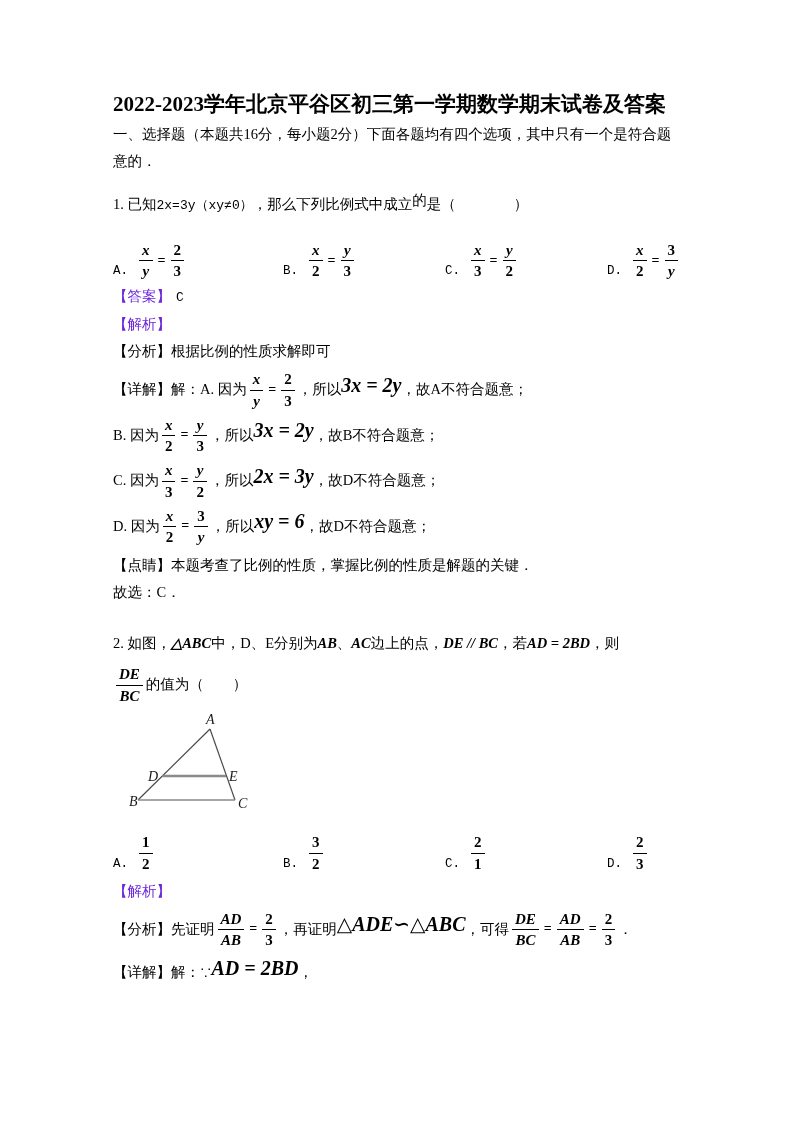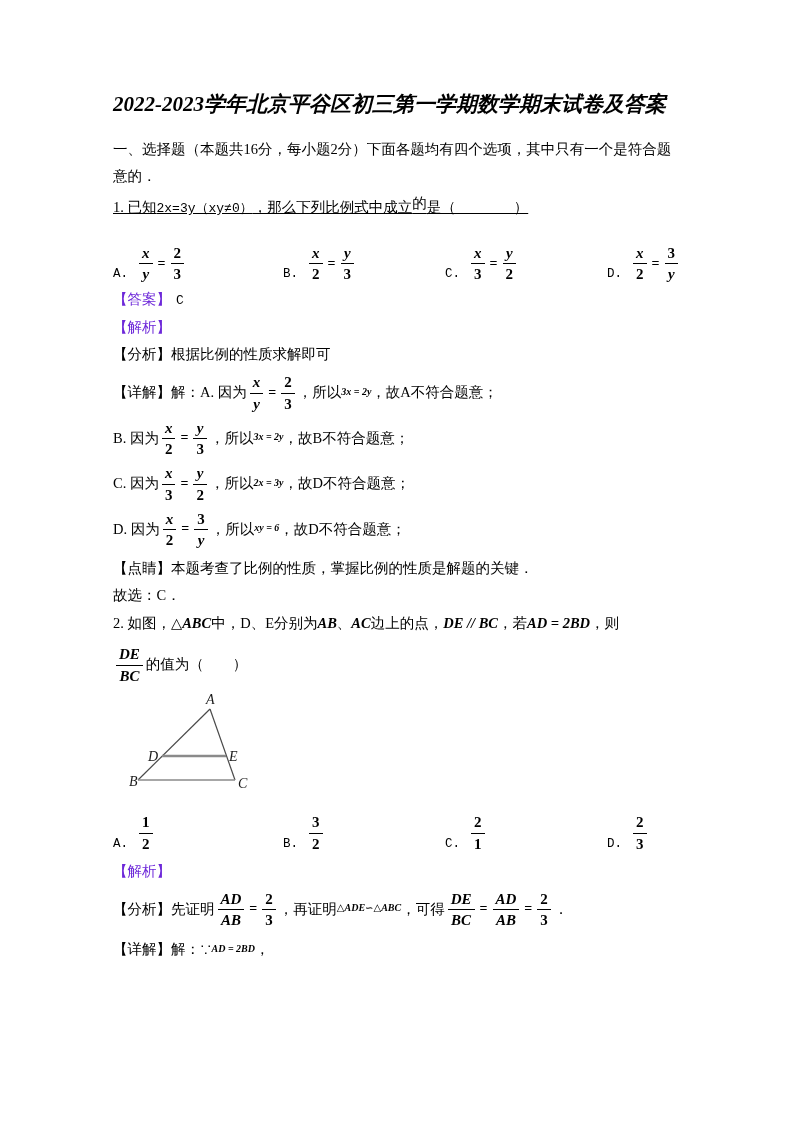--- a/index.html
+++ b/index.html
@@ -2,44 +2,44 @@
 <html><head>
 <meta charset="utf-8">
 <style>
   * { margin:0; padding:0; box-sizing:border-box; }
   html,body { background:#ffffff; }
   .page {
     position:relative; width:794px; height:1123px; background:#ffffff;
     font-family:"Liberation Serif","DejaVu Serif",serif; color:#000000;
     padding:88px 100px 0 113px; overflow:hidden;
   }
-  .title { font-size:21px; font-weight:700; line-height:33px; width:560px; margin-bottom:15px;font-style:italic; }
+  .title { font-size:21px; font-weight:700; line-height:33px; width:560px; margin-bottom:0; }
   .line  { font-size:14.5px; line-height:27px; }
   .intro { width:568px; }
-  .q1stem { white-space:nowrap;text-decoration:underline; }
+  .q1stem { margin-top:12px; white-space:nowrap; }
   .sup { vertical-align:4px; }
   .lat { font-family:"Liberation Mono","DejaVu Sans Mono",monospace; font-size:13px; }
   .blue { color:#6d28d9; }
   .ansletter { font-family:"Liberation Mono","DejaVu Sans Mono",monospace; font-size:13px; margin-left:5px; }
   .olabel { font-family:"Liberation Mono","DejaVu Sans Mono",monospace; font-size:12.5px; padding-bottom:3px; }
   .optrow { display:flex; align-items:flex-end; margin:8px 0 2px 0; height:54px; }
   .optrow2 { height:46px; margin:10px 0 4px 0; }
   .opt { display:inline-flex; align-items:flex-end; }
   .opt1 { width:170px; } .opt2 { width:162px; } .opt3 { width:162px; }
   .m { display:inline-flex; align-items:center; margin-left:8px; }
   .frac { display:inline-block; vertical-align:middle; text-align:center;
           font-weight:700; font-size:15px; line-height:1.25; margin:0 3px; }
   .frac .fn { display:block; border-bottom:1.5px solid #000; padding:0 3px 1px; }
   .frac .fd { display:block; padding:1px 3px 0; }
   .it { font-style:italic; }
   .eq { font-weight:700; font-size:14px; margin:0 2px; }
   .dline { margin:5px 0; white-space:nowrap; font-size:14.5px; }
   .mi { font-weight:700; font-style:italic; }
-  .raised { vertical-align:2px; font-size:10px;margin-top:12px; }
-  .q2stem { margin-top:1px; white-space:nowrap; }
+  .raised { vertical-align:2px; font-size:20px;margin-top:12px; }
+  .q2stem { margin-top:24px; white-space:nowrap;font-family:Liberation Serif, serif; }
   .fracline { margin:8px 0 0 0; white-space:nowrap; }
   .triwrap { margin:6px 0 4px 16px; }
   .tri-label { font-family:"Liberation Serif","DejaVu Serif",serif; font-style:italic; font-size:14px; fill:#1a1a1a; }
 </style>
 </head>
 <body>
 
 <div class="page">
 
   <div class="title">2022-2023学年北京平谷区初三第一学期数学期末试卷及答案</div>

